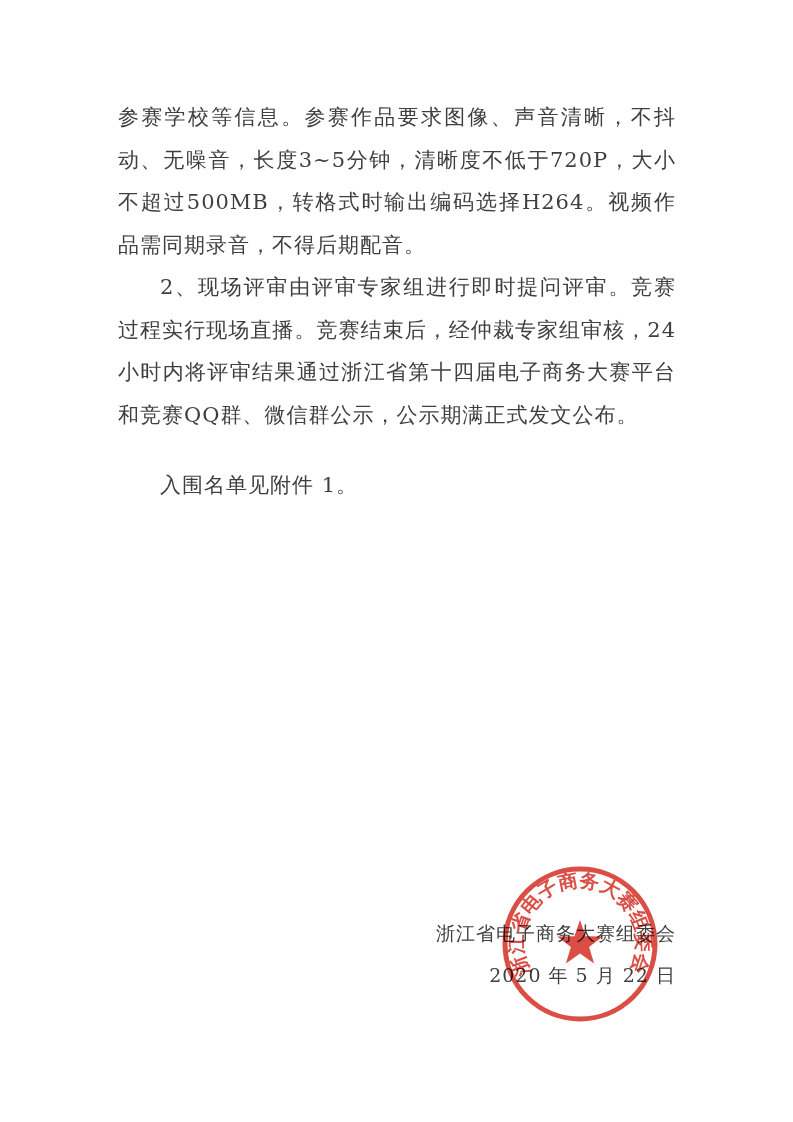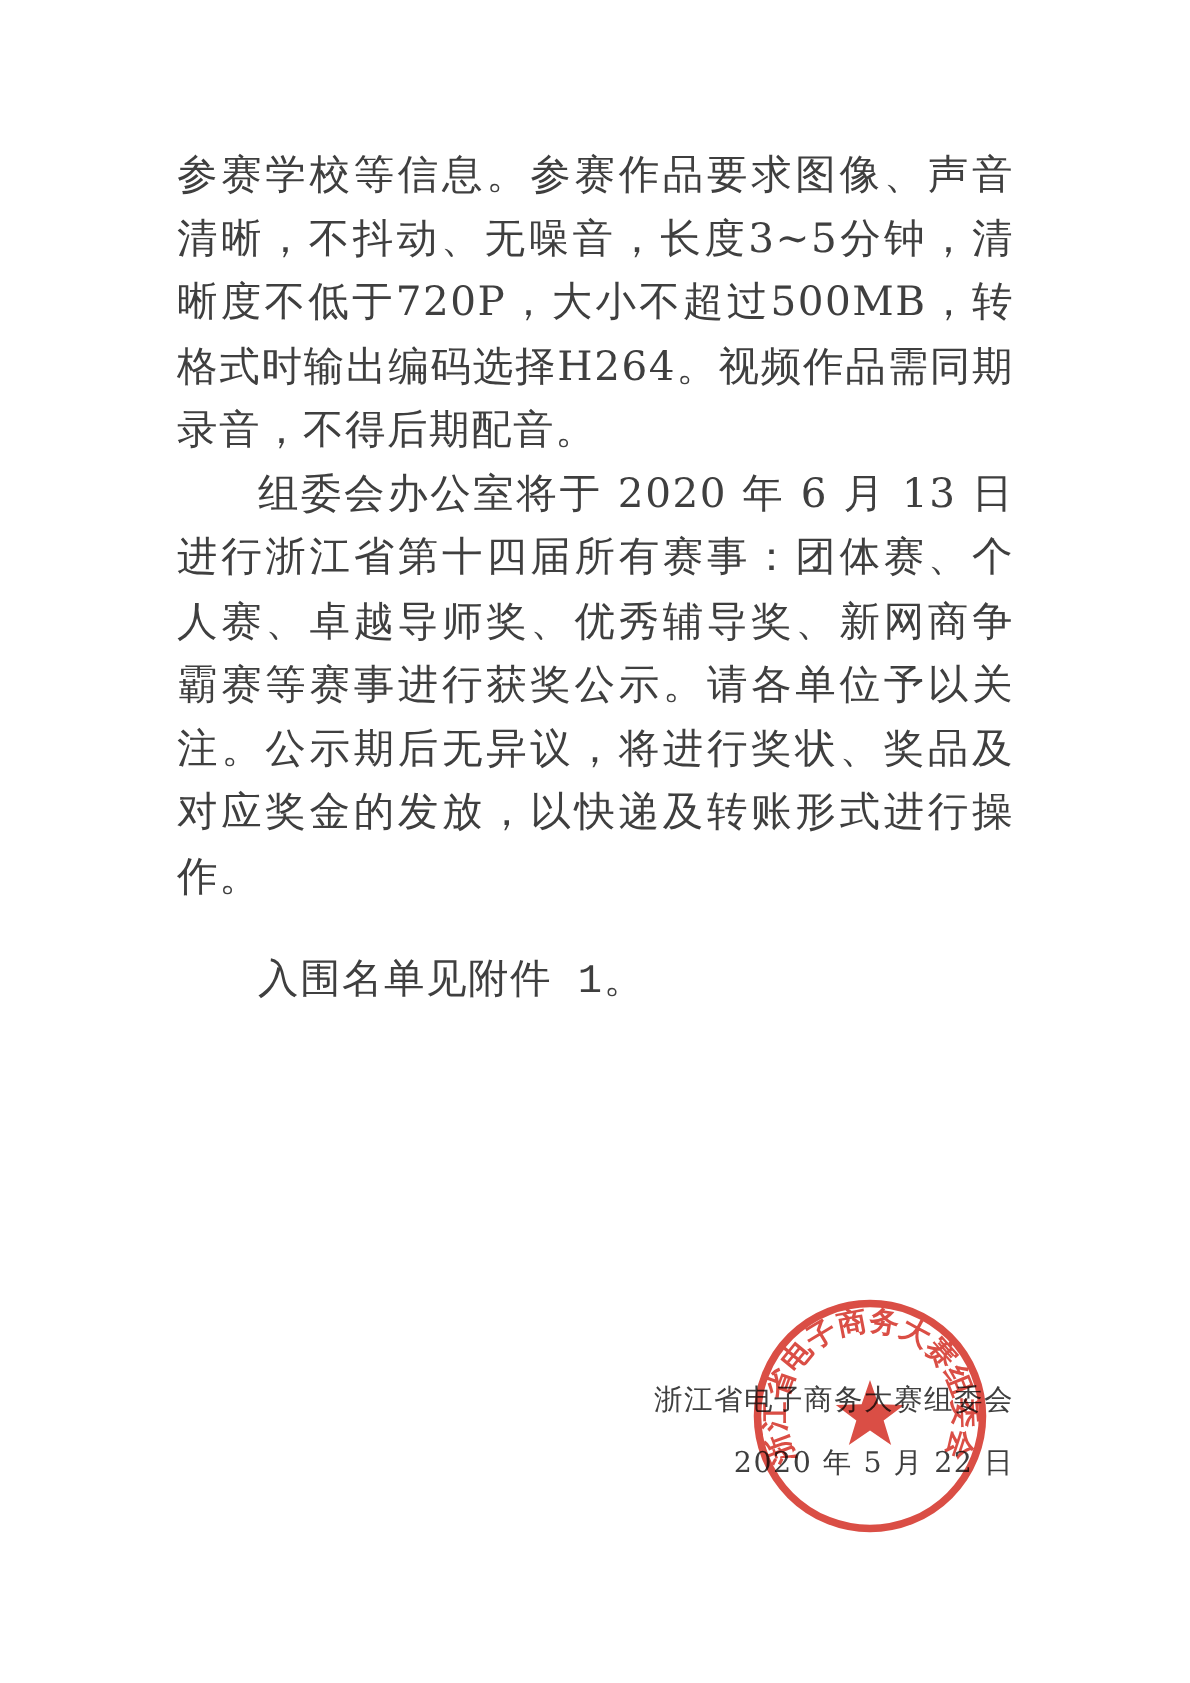--- a/index.html
+++ b/index.html
@@ -13,36 +13,35 @@
     height: 1122px;
     background: #ffffff;
     overflow: hidden;
     font-family: "DejaVu Serif", "Liberation Serif", serif;
   }
   .body-text {
     position: absolute;
     left: 118px;
     top: 96px;
     width: 558px;
-    font-size: 27px;
+    font-size: 21px;
     line-height: 42.5px;
     color: #3f3f3f;
     text-align: justify;
     letter-spacing: 1px;
   }
   .body-text p {
     margin: 0;
     padding: 0;
   }
   .body-text p.indent {
     text-indent: 2em;
   }
   .body-text p.spacer {
     margin-top: 28px;
-    font-family: Liberation Mono, monospace;
   }
   .signature {
     position: absolute;
     left: 118px;
     top: 912px;
     width: 558px;
     text-align: right;
     color: #3f3f3f;
     font-size: 19px;
     line-height: 42px;
@@ -63,21 +62,21 @@
     font-weight: bold;
   }
 </style>
 </head>
 <body>
 
 <div class="page">
 
   <div class="body-text" style="color: rgb(63, 63, 63);">
       <p class="">参赛学校等信息。参赛作品要求图像、声音清晰，不抖动、无噪音，长度3~5分钟，清晰度不低于720P，大小不超过500MB，转格式时输出编码选择H264。视频作品需同期录音，不得后期配音。</p>
-      <p class="indent">组委会办公室将于 2020 年 6 月 13 日进行浙江省第十四届所有赛事：团体赛、个人赛、卓越导师奖、优秀辅导奖、新网商争霸赛等赛事进行获奖公示。请各单位予以关注。公示期后无异议，将进行奖状、奖品及对应奖金的发放，以快递及转账形式进行操作。</p>
+      <p class="indent">2、现场评审由评审专家组进行即时提问评审。竞赛过程实行现场直播。竞赛结束后，经仲裁专家组审核，24小时内将评审结果通过浙江省第十四届电子商务大赛平台和竞赛QQ群、微信群公示，公示期满正式发文公布。</p>
       <p class="indent spacer">入围名单见附件 1。</p>
     </div>
 
   <div class="signature">
     <div>浙江省电子商务大赛组委会</div>
     <div>2020 年 5 月 22 日</div>
   </div>
 
   <svg class="stamp" viewBox="0 0 160 160">
     <circle cx="80" cy="80" r="75" fill="none" stroke-width="5" stroke="#d5352b"></circle>

